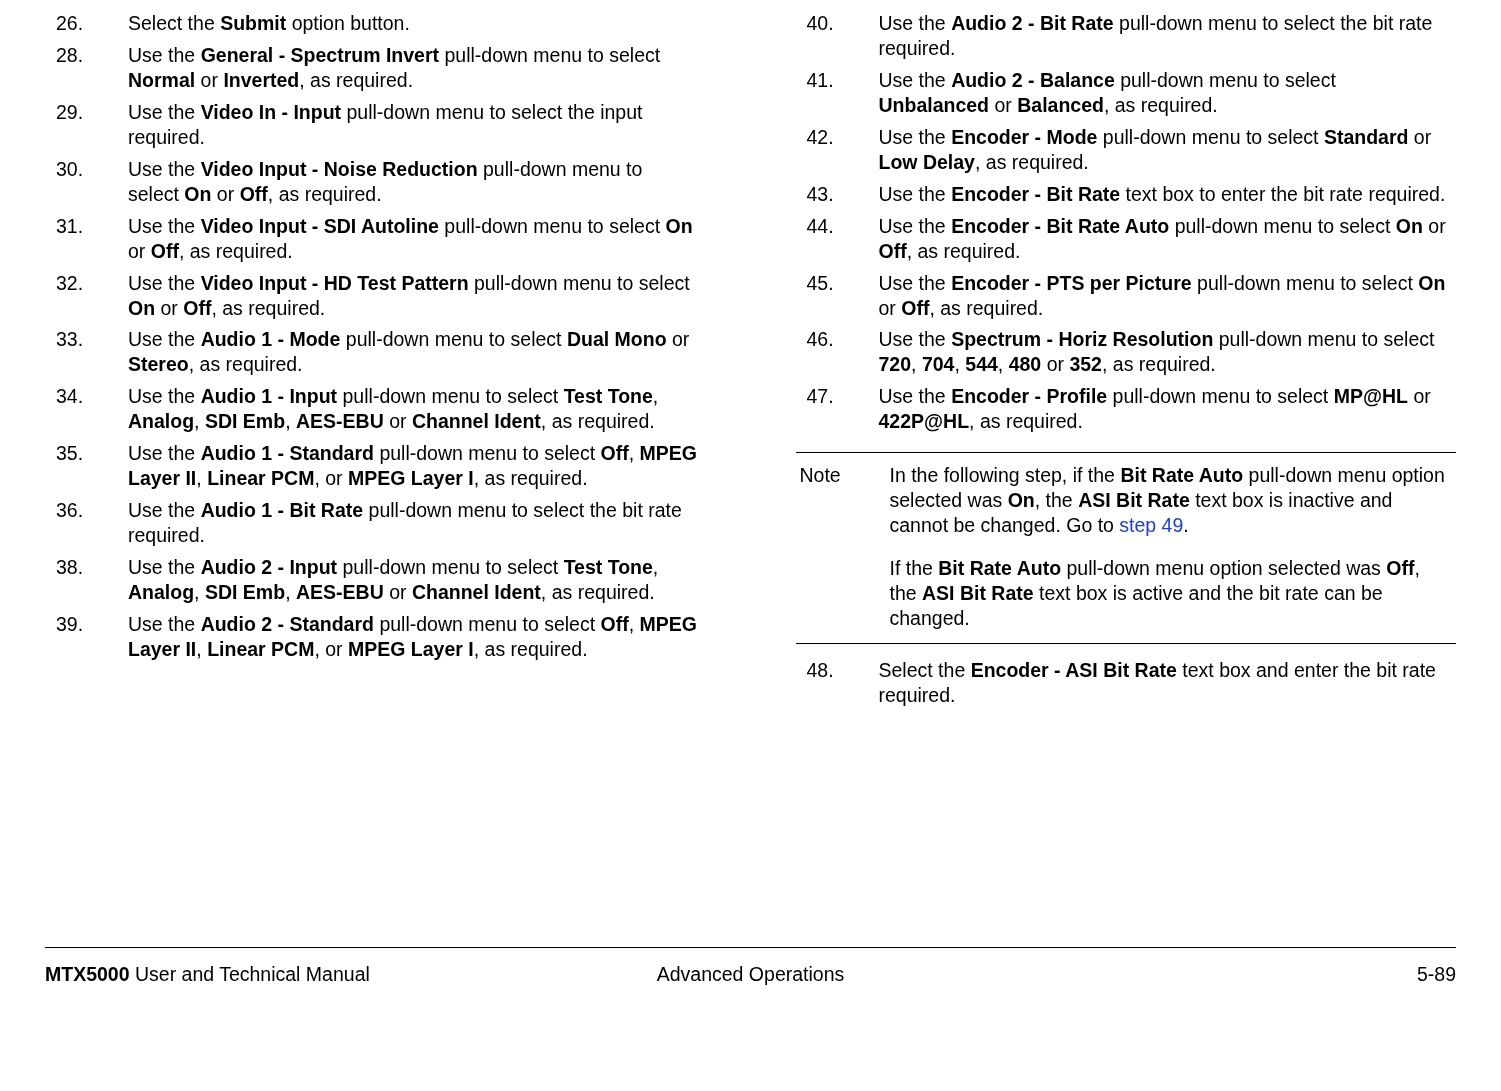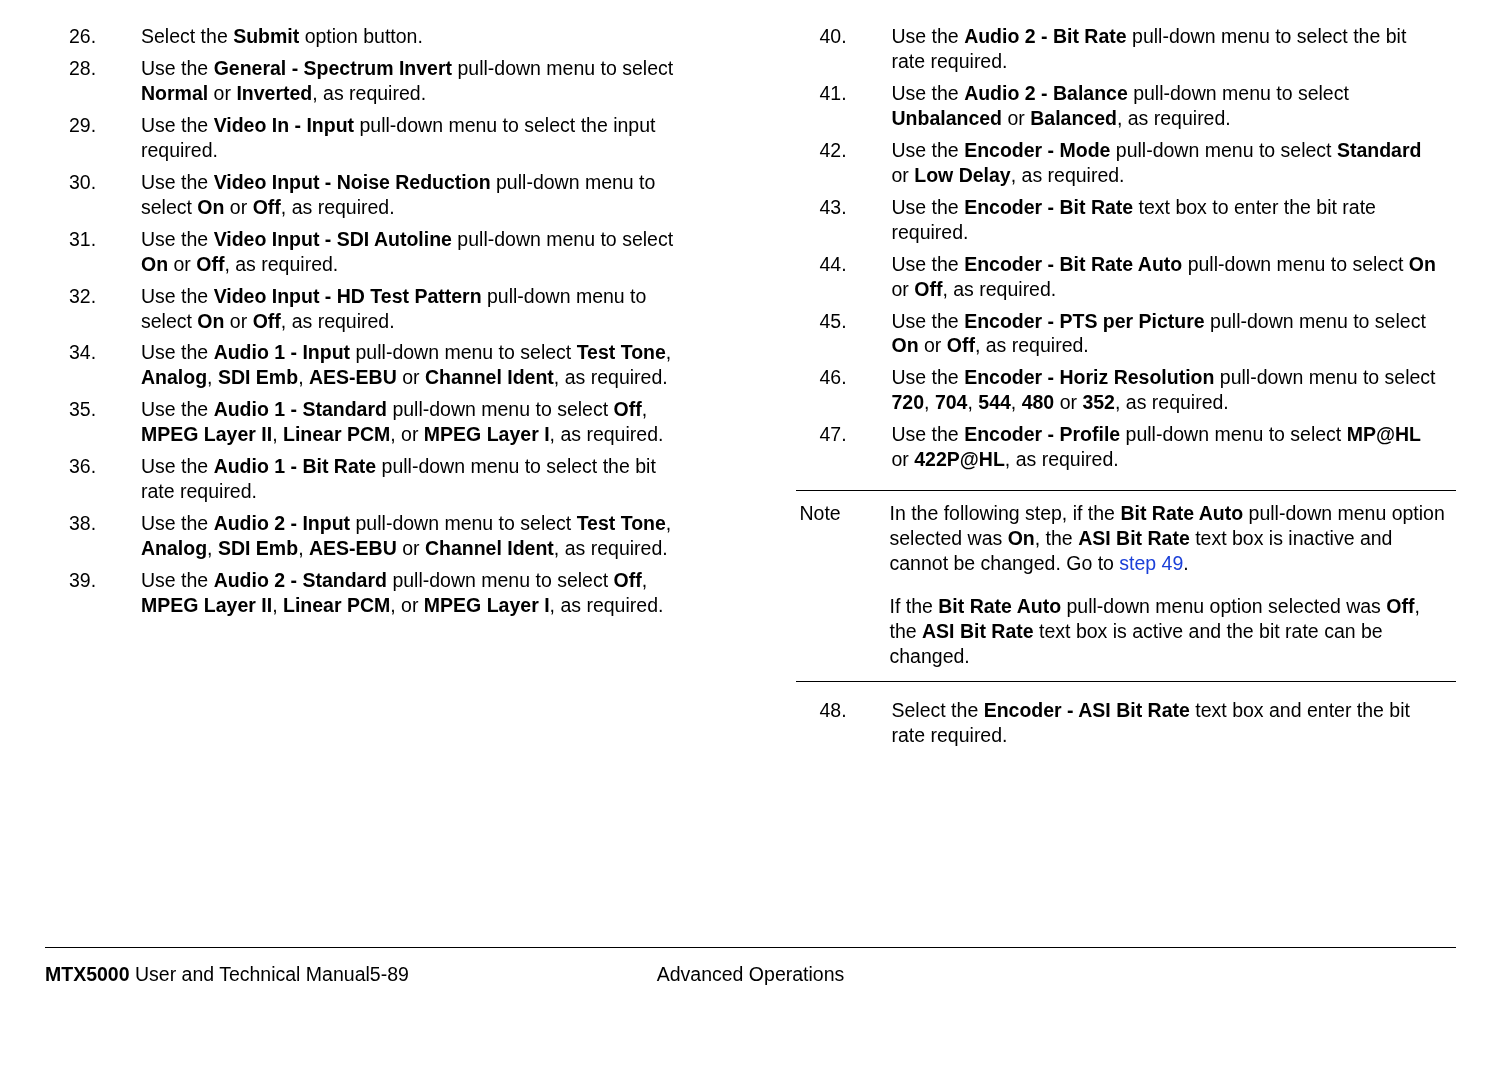--- a/index.html
+++ b/index.html
@@ -22,21 +22,21 @@
     display: flex;
     gap: 90px;
     height: 910px;
   }
   .col {
     flex: 1 1 0;
     min-width: 0;
   }
   ol.steps {
     list-style: none;
-    margin: 16px;
+    margin: 3px;
     padding: 0;
   }
   ol.steps > li {
     display: flex;
     margin-bottom: 7px;
   }
   ol.steps > li > .num {
     width: 72px;
     flex-shrink: 0;
     text-align: left;
@@ -74,21 +74,21 @@
     right: 45px;
     top: 947px;
     border-top: 1.5px solid #000;
   }
   .footer {
     position: absolute;
     left: 45px;
     right: 45px;
     top: 962px;
     display: flex;
-    justify-content: flex-start;
+    justify-content: space-between;
     font-size: 19.5px;
   }
   .footer .left { }
   .footer .center { position:absolute; left:0; right:0; text-align:center; pointer-events:none; }
   .footer .right { }
 </style>
 </head>
 <body>
 
 <div class="page">
@@ -113,20 +113,24 @@
           </li>
           <li>
             <div class="num">31.</div>
             <div class="body">Use the <b>Video Input - SDI Autoline</b> pull-down menu to select <b>On</b> or <b>Off</b>, as required.</div>
           </li>
           <li>
             <div class="num">32.</div>
             <div class="body">Use the <b>Video Input - HD Test Pattern</b> pull-down menu to select <b>On</b> or <b>Off</b>, as required.</div>
           </li>
           <li>
+            <div class="num">33.</div>
+            <div class="body">Use the <b>Audio 1 - Mode</b> pull-down menu to select <b>Dual Mono</b> or <b>Stereo</b>, as required.</div>
+          </li>
+          <li>
             <div class="num">34.</div>
             <div class="body">Use the <b>Audio 1 - Input</b> pull-down menu to select <b>Test Tone</b>, <b>Analog</b>, <b>SDI Emb</b>, <b>AES-EBU</b> or <b>Channel Ident</b>, as required.</div>
           </li>
           <li>
             <div class="num">35.</div>
             <div class="body">Use the <b>Audio 1 - Standard</b> pull-down menu to select <b>Off</b>, <b>MPEG Layer II</b>, <b>Linear PCM</b>, or <b>MPEG Layer I</b>, as required.</div>
           </li>
           <li>
             <div class="num">36.</div>
             <div class="body">Use the <b>Audio 1 - Bit Rate</b> pull-down menu to select the bit rate required.</div>
@@ -162,21 +166,21 @@
           <li>
             <div class="num">44.</div>
             <div class="body">Use the <b>Encoder - Bit Rate Auto</b> pull-down menu to select <b>On</b> or <b>Off</b>, as required.</div>
           </li>
           <li>
             <div class="num">45.</div>
             <div class="body">Use the <b>Encoder - PTS per Picture</b> pull-down menu to select <b>On</b> or <b>Off</b>, as required.</div>
           </li>
           <li>
             <div class="num">46.</div>
-            <div class="body">Use the <b>Encoder - Horiz Resolution</b> pull-down menu to select <b>720</b>, <b>704</b>, <b>544</b>, <b>480</b> or <b>352</b>, as required.</div>
+            <div class="body">Use the <b>Spectrum - Horiz Resolution</b> pull-down menu to select <b>720</b>, <b>704</b>, <b>544</b>, <b>480</b> or <b>352</b>, as required.</div>
           </li>
           <li>
             <div class="num">47.</div>
             <div class="body">Use the <b>Encoder - Profile</b> pull-down menu to select <b>MP@HL</b> or <b>422P@HL</b>, as required.</div>
           </li>
         </ol>
 
       <div class="note-block">
         <div class="note-label">Note</div>
         <div class="note-body" id="note-body">

